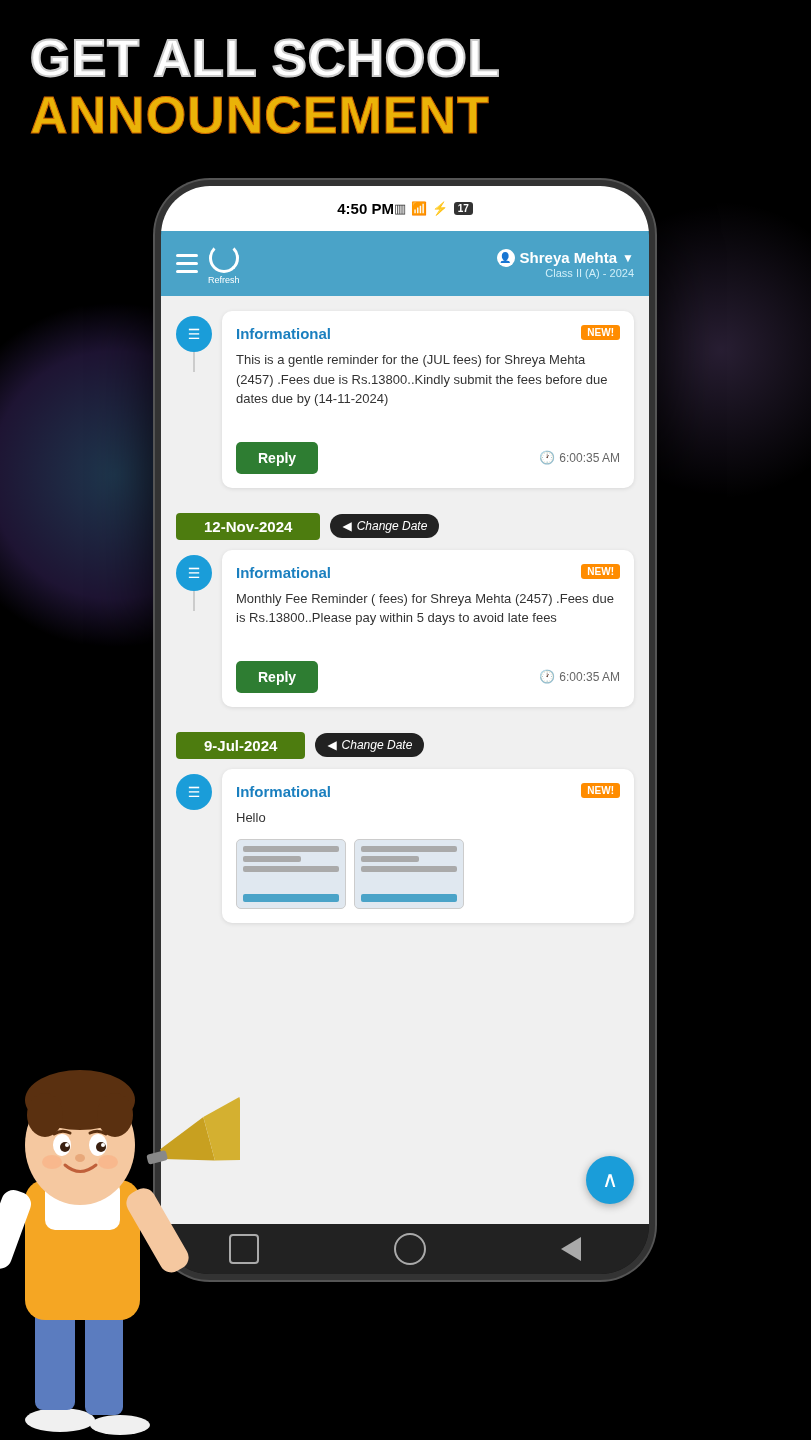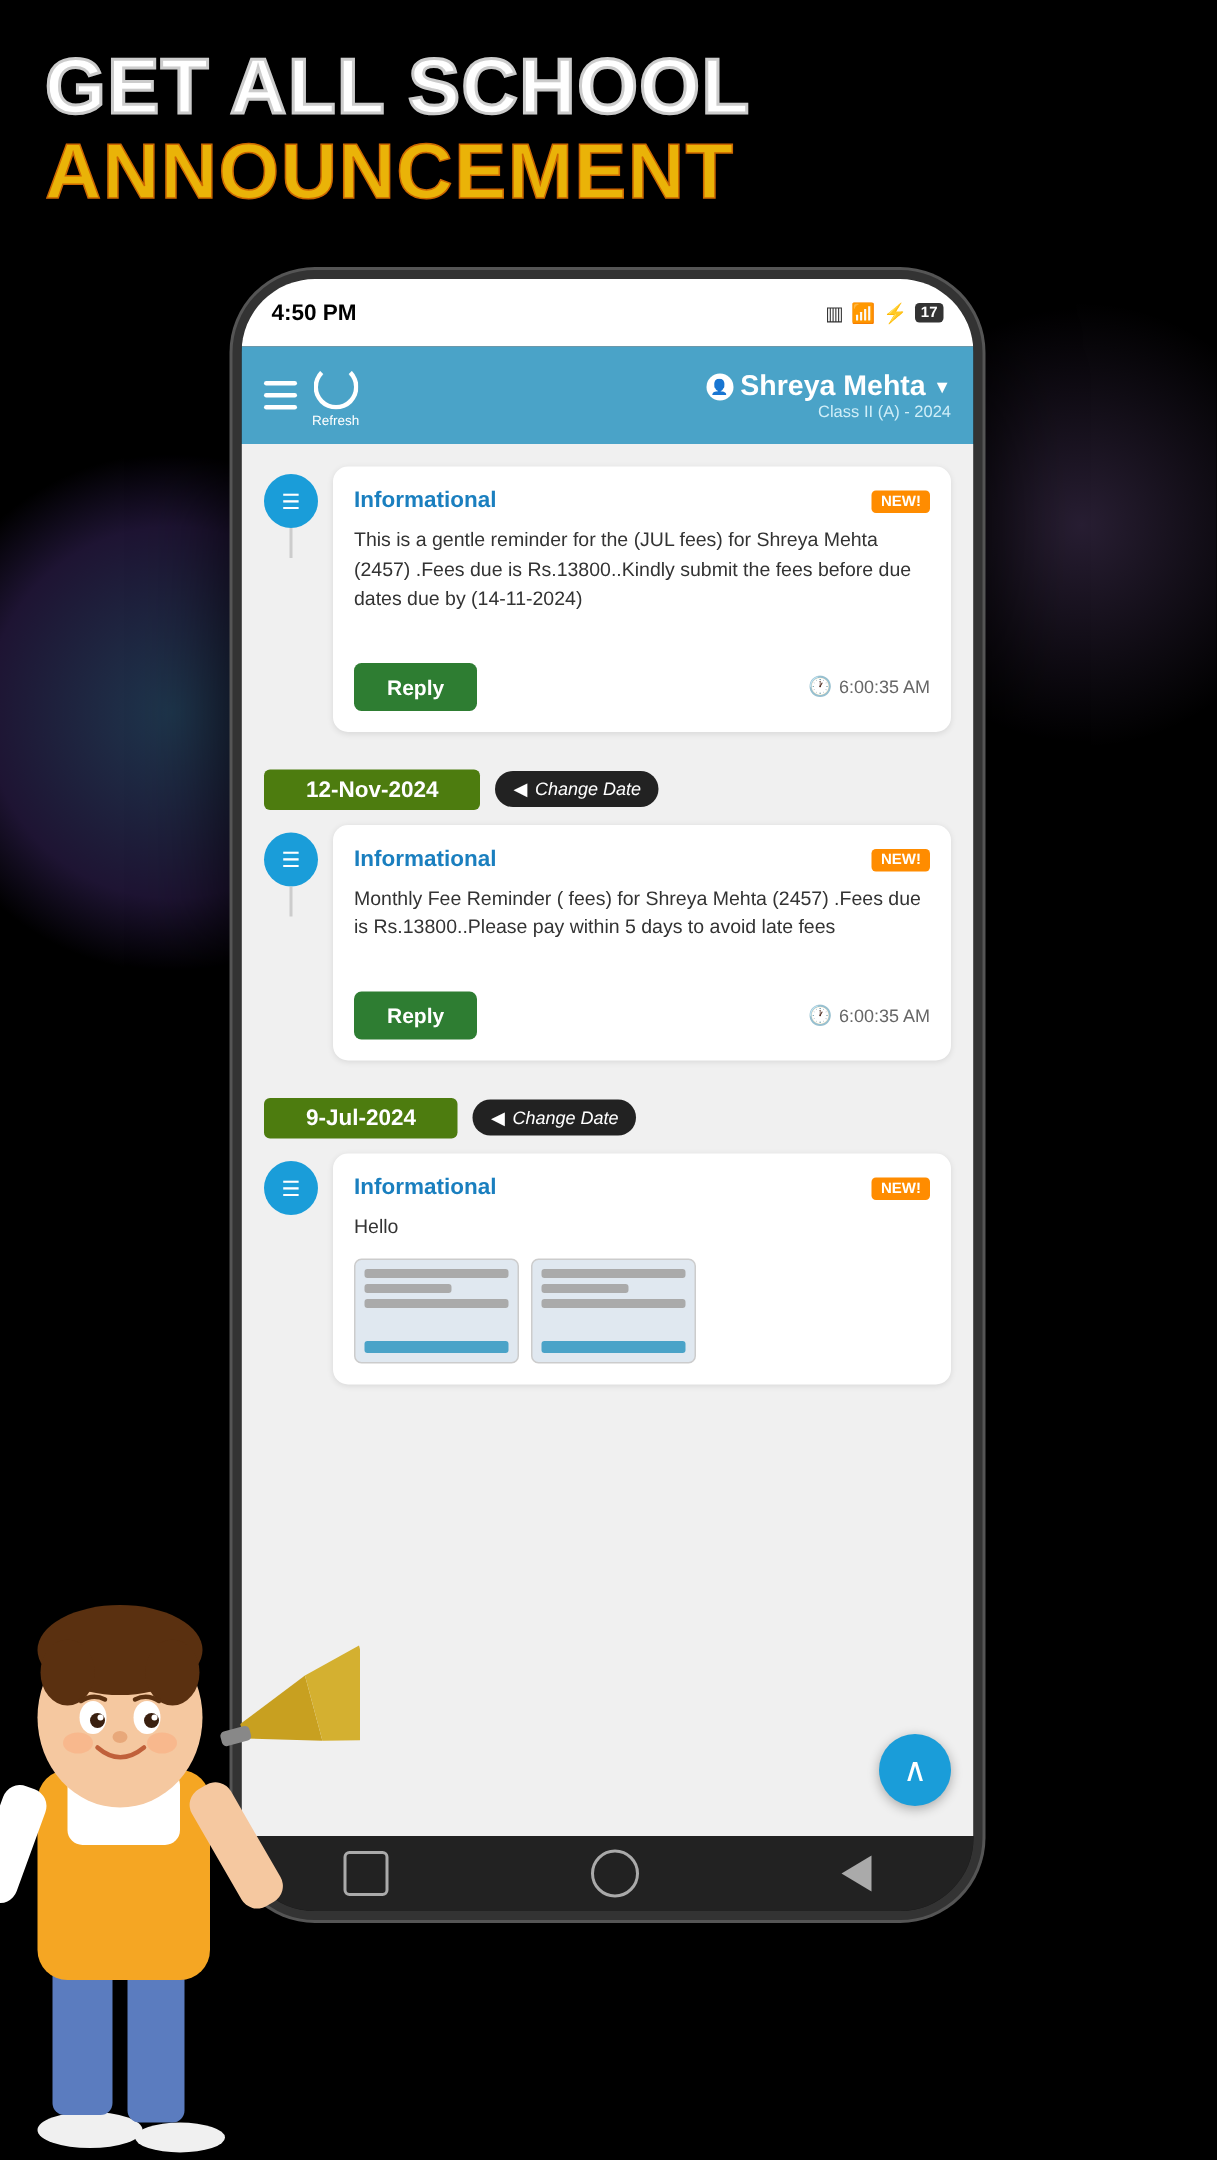--- a/index.html
+++ b/index.html
@@ -78,21 +78,21 @@
       overflow: hidden;
       z-index: 5;
     }
 
     
     .status-bar {
       background: #fff;
       height: 45px;
       display: flex;
       align-items: center;
-      justify-content: space-between;
+      justify-content: center;
       padding: 0 20px;
     }
     .status-time {
       font-size: 15px;
       font-weight: bold;
       color: #000;
     }
     .status-icons {
       display: flex;
       align-items: center;
@@ -173,21 +173,21 @@
       height: 18px;
       background: #fff;
       border-radius: 50%;
       display: flex;
       align-items: center;
       justify-content: center;
       font-size: 10px;
       color: #4aa3c8;
     }
     .user-name {
-      font-size: 19px;
+      font-size: 15px;
       font-weight: bold;
       color: #fff;
     }
     .dropdown-arrow {
       font-size: 12px;
       color: #fff;
     }
     .class-info {
       font-size: 11px;
       color: #d0eef8;
@@ -237,21 +237,21 @@
     .message-card {
       background: #fff;
       border-radius: 10px;
       padding: 14px;
       margin-bottom: 15px;
       box-shadow: 0 1px 4px rgba(0,0,0,0.1);
       position: relative;
     }
     .card-header {
       display: flex;
-      align-items: flex-end;
+      align-items: flex-start;
       justify-content: space-between;
       margin-bottom: 8px;
     }
     .card-type {
       font-size: 15px;
       font-weight: bold;
       color: #1a7fbf;
     }
     .new-badge {
       background: #ff8c00;

